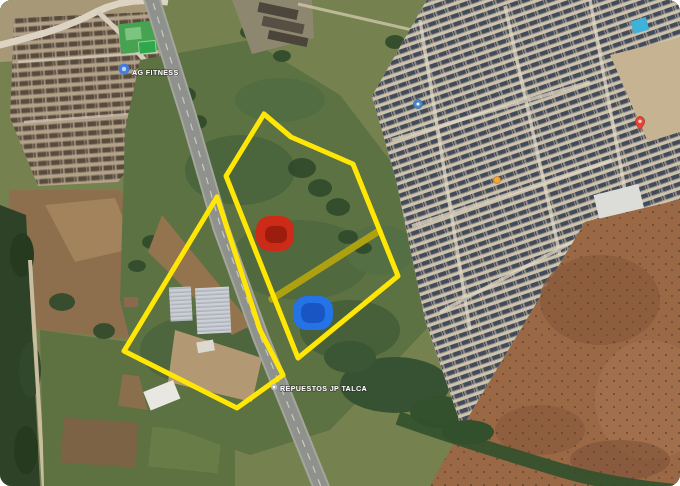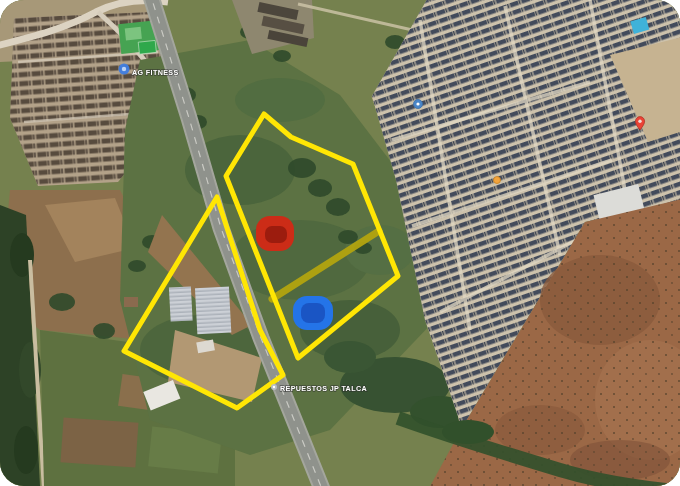--- a/index.html
+++ b/index.html
@@ -1,16 +1,16 @@
 <!DOCTYPE html>
 <html><head>
 <meta charset="utf-8">
 <style>
   html,body{margin:0;padding:0;background:#ffffff;}
-  .frame{position:relative;width:680px;height:486px;border-radius:24px;overflow:hidden;background:#75814e;}
+  .frame{position:relative;width:680px;height:486px;border-radius:12px;overflow:hidden;background:#75814e;}
   svg{display:block;}
   .maplabel{
     font-family:"Liberation Sans",sans-serif;
     font-size:7.2px;font-weight:bold;letter-spacing:.35px;
     fill:#ffffff;paint-order:stroke;stroke:rgba(45,45,45,.6);stroke-width:1.5px;
   }
 </style>
 </head>
 <body>
 

